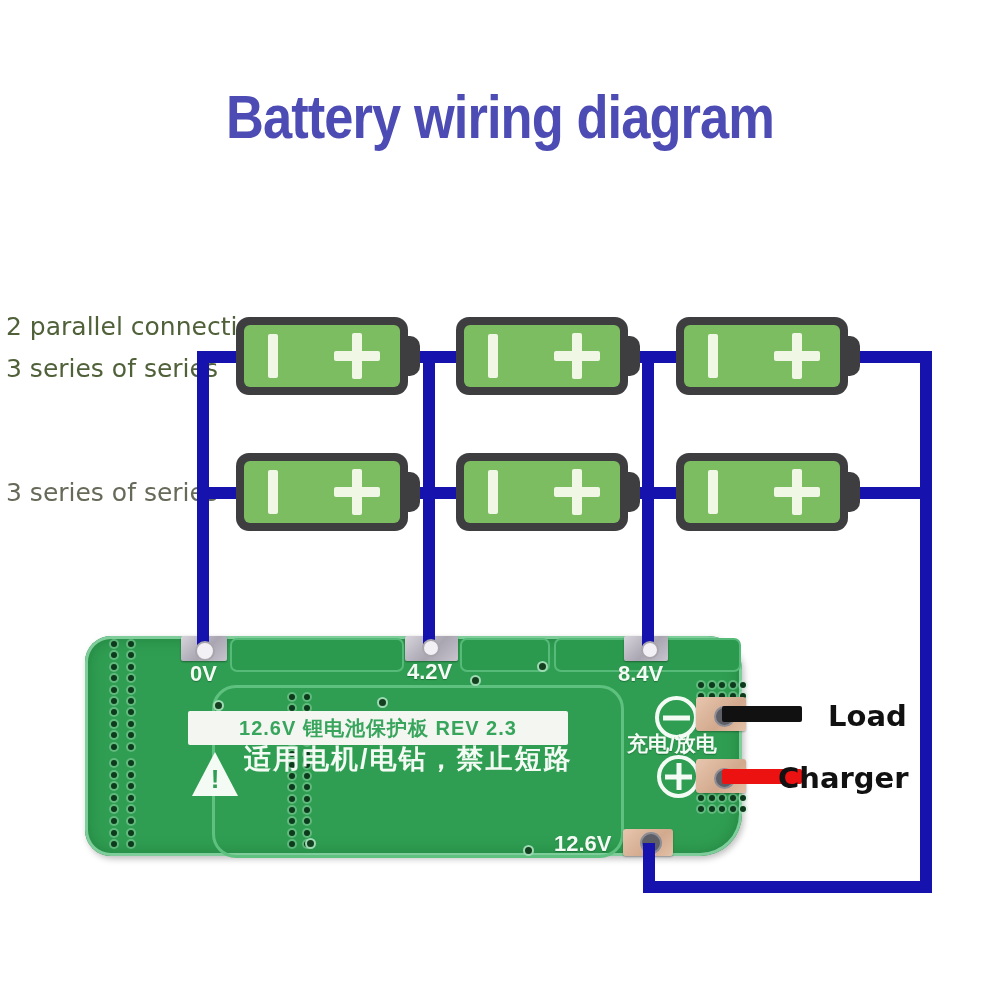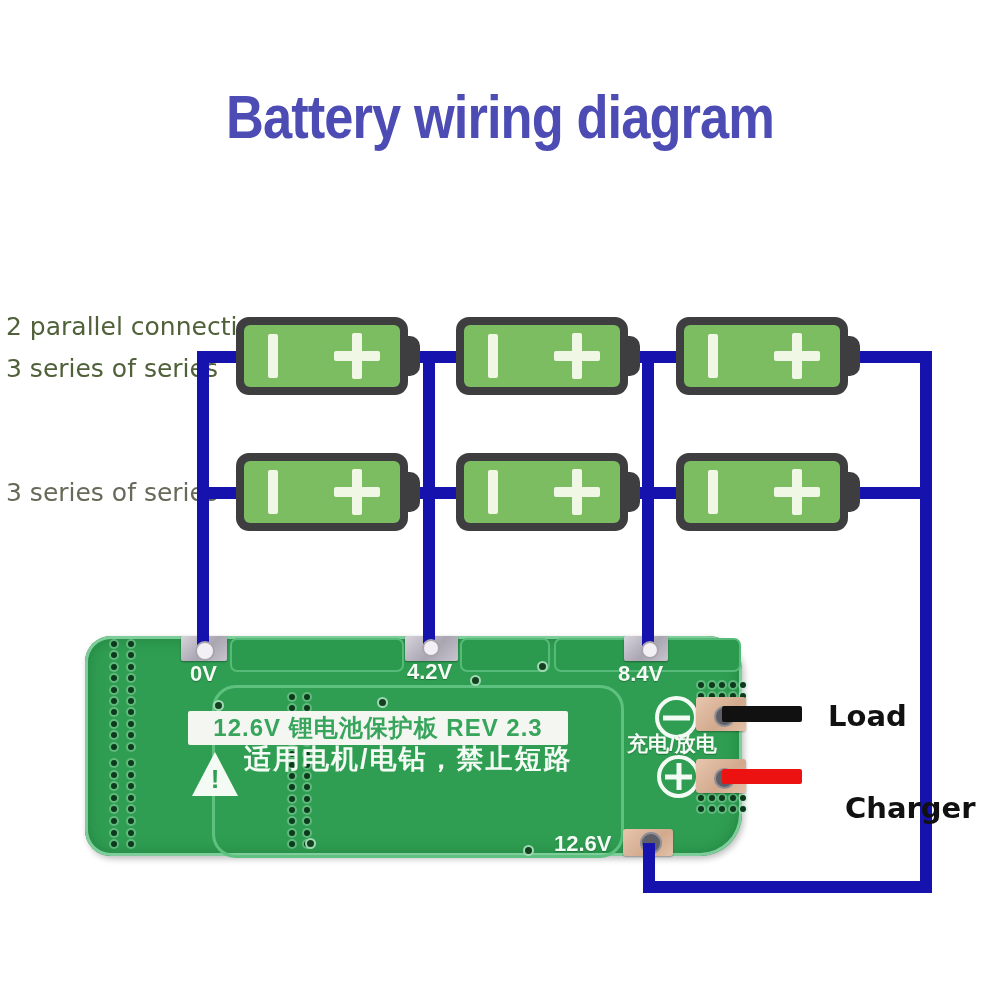--- a/index.html
+++ b/index.html
@@ -39,21 +39,21 @@
   .strip-top{position:absolute;height:30px;top:2px;background:#2c9a4e;border:2px solid #56bb78;border-radius:7px;}
   .trace-rect{position:absolute;left:127px;top:49px;width:406px;height:167px;border:3px solid #5ec17f;border-radius:24px;}
   .pad-silver{position:absolute;height:25px;background:linear-gradient(135deg,#d8d4dc 0%,#a9a5b1 55%,#c9c5cf 100%);
               border-radius:2px;box-shadow:0 1px 2px rgba(0,0,0,.35);}
   .pad-copper{position:absolute;background:linear-gradient(135deg,#e7c6ae 0%,#d2a98d 60%,#e3c2a8 100%);
               border-radius:3px;box-shadow:0 1px 2px rgba(0,0,0,.3);}
   .pcb-label{position:absolute;color:#f4fbf5;font-weight:bold;font-size:22px;z-index:3;
              font-family:"Liberation Sans", sans-serif;text-shadow:0 1px 1px rgba(0,60,20,.4);}
   .strip{position:absolute;left:103px;top:75px;width:380px;height:34px;background:#f3f6f1;border-radius:2px;
          display:flex;align-items:center;justify-content:center;}
-  .strip span{color:#38a55c;font-weight:bold;font-size:24px;letter-spacing:1px;white-space:nowrap;}
+  .strip span{color:#38a55c;font-weight:bold;font-size:20px;letter-spacing:1px;white-space:nowrap;}
   .warn-text{position:absolute;left:159px;top:105px;color:#f4fbf5;font-weight:bold;font-size:27px;letter-spacing:2px;white-space:nowrap;}
   .warn-tri{position:absolute;left:107px;top:116px;width:46px;height:44px;background:#f4fbf5;
             clip-path:polygon(50% 0,100% 100%,0 100%);display:flex;align-items:flex-end;justify-content:center;}
   .warn-tri span{color:#2f9e52;font-weight:bold;font-size:26px;line-height:1;padding-bottom:4px;}
   .sym-circle{position:absolute;width:35px;height:35px;border:4px solid #f4fbf5;border-radius:50%;}
   .sym-circle .h{position:absolute;left:4px;right:4px;top:50%;height:5px;transform:translateY(-50%);background:#f4fbf5;}
   .sym-circle .v{position:absolute;top:4px;bottom:4px;left:50%;width:5px;transform:translateX(-50%);background:#f4fbf5;}
 
   .dotgrid{position:absolute;}
   .dot{position:absolute;width:6px;height:6px;border-radius:50%;background:#0d3a1c;
@@ -303,15 +303,15 @@
   <div class="hole-dark" style="left:714px;top:706px;width:17px;height:17px;"></div>
   <div class="hole-dark" style="left:714px;top:768px;width:17px;height:17px;"></div>
   <div class="hole-dark" style="left:640px;top:832px;width:18px;height:18px;"></div>
   <div class="hole-white" style="left:195px;top:641px;width:16px;height:16px;"></div>
   <div class="hole-white" style="left:422px;top:639px;width:14px;height:14px;"></div>
   <div class="hole-white" style="left:641px;top:641px;width:14px;height:14px;"></div>
 
   <div class="lead" style="left:722px;top:706px;width:80px;height:16px;background:#111111;"></div>
   <div class="lead" style="left:722px;top:769px;width:80px;height:15px;background:#ec1212;"></div>
   <div class="io-label" style="left:828px;top:699px;">Load</div>
-  <div class="io-label" style="left:845px;top:761px;margin-top:30px;">Charger</div>
+  <div class="io-label" style="left:778px;top:761px;">Charger</div>
 
 </div>
 
 </body></html>

